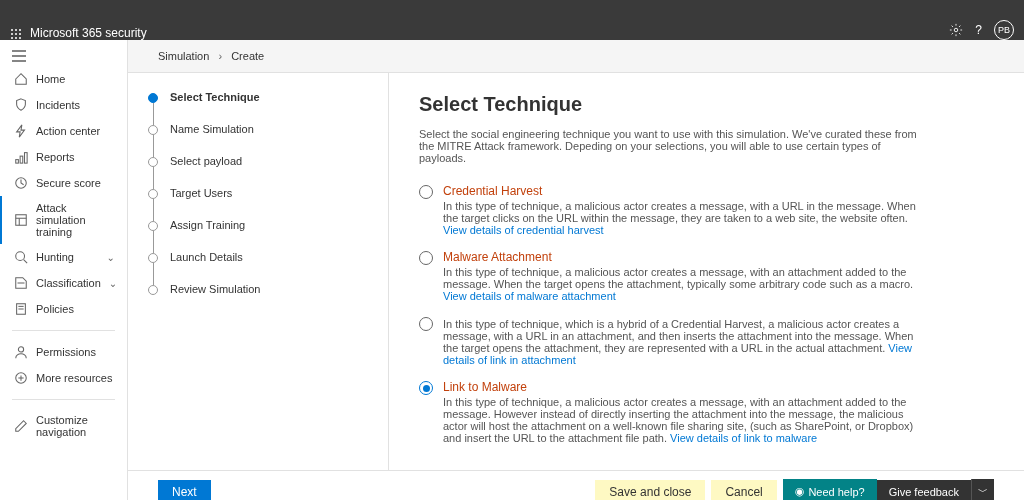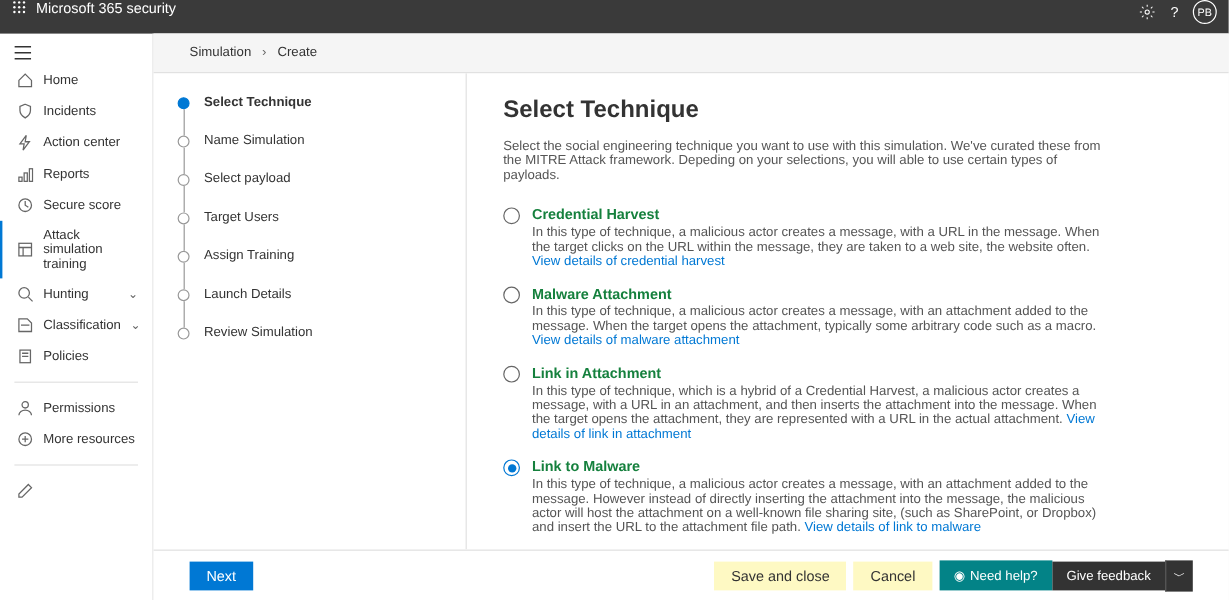--- a/index.html
+++ b/index.html
@@ -1,17 +1,17 @@
 <!DOCTYPE html>
 <html><head>
 <meta charset="utf-8">
 <style>
 * { margin:0; padding:0; box-sizing:border-box; font-family:"Segoe UI",Arial,sans-serif; }
 body { background:#fff; width:1024px; height:500px; overflow:hidden; }
-.top-bar { background:#3a3a3a; color:#fff; height:28px; display:flex; align-items:flex-start; padding:0 10px; font-size:12px; }
+.top-bar { background:#3a3a3a; color:#fff; height:40px; display:flex; align-items:flex-end; padding:0 10px; font-size:12px; }
 .app-menu-icon { display:inline-block; margin-right:8px; }
 .app-title { font-weight:400; }
 .top-bar-right { margin-left:auto; display:flex; align-items:center; gap:12px; }
 .avatar { width:20px; height:20px; border-radius:50%; border:1px solid #fff; display:flex; align-items:center; justify-content:center; font-size:9px; }
 .main-layout { display:flex; height:calc(100% - 28px); }
 .side-nav { width:128px; border-right:1px solid #e1e1e1; padding:6px 0; overflow-y:auto; }
 .side-nav-toggle { padding:4px 12px; cursor:pointer; }
 .nav-item { display:flex; align-items:center; padding:6px 12px; font-size:11px; color:#333; cursor:pointer; border-left:2px solid transparent; gap:8px; }
 .nav-item.active { border-left:2px solid #0078d4; }
 .nav-section-divider { height:1px; background:#e1e1e1; margin:8px 12px; }
@@ -30,21 +30,21 @@
 .step-label { font-size:11px; color:#333; margin-left:12px; margin-top:-2px; }
 .step.current .step-label { font-weight:600; }
 .wizard-body { flex:1; padding:20px 30px; overflow-y:auto; border-left:1px solid #e1e1e1; }
 .wizard-title { font-size:20px; font-weight:600; color:#333; margin-bottom:12px; }
 .wizard-desc { font-size:11px; color:#555; margin-bottom:20px; max-width:500px; }
 .technique-option { display:flex; align-items:flex-start; margin-bottom:14px; max-width:500px; }
 .radio { width:14px; height:14px; border-radius:50%; border:1.5px solid #666; margin-right:10px; margin-top:1px; flex-shrink:0; display:flex; align-items:center; justify-content:center; cursor:pointer; }
 .radio.selected { border-color:#0078d4; }
 .radio.selected::after { content:""; width:7px; height:7px; background:#0078d4; border-radius:50%; }
 .tech-content { flex:1; }
-.tech-title { font-size:12px; font-weight:700; color:#15803d; }
+.tech-title { font-size:12px; font-weight:400; color:#c2410c; }
 .tech-desc { font-size:11px; color:#555; margin-top:2px; }
 .tech-link { color:#0078d4; cursor:pointer; }
 .footer-bar { height:42px; border-top:1px solid #e1e1e1; display:flex; align-items:center; padding:0 30px; background:#fff; }
 .btn { padding:5px 14px; font-size:12px; border:none; cursor:pointer; }
 .btn-primary { background:#0078d4; color:#fff; }
 .btn-secondary { background:#fef9c3; color:#333; margin-right:6px; }
 .footer-right { margin-left:auto; display:flex; align-items:center; }
 .help-btn { background:#038387; color:#fff; padding:6px 12px; font-size:11px; display:flex; align-items:center; gap:4px; }
 .feedback-btn { background:#333; color:#fff; padding:6px 12px; font-size:11px; margin-left:0; }
 .feedback-expand { background:#333; color:#fff; padding:6px 6px; border-left:1px solid #555; font-size:10px; }
@@ -197,20 +197,21 @@
           </span>
           <span>More resources</span>
         </div>
         <div class="nav-section-divider"></div>
         <div class="nav-item">
           <span class="nav-icon">
             <svg width="14" height="14" viewBox="0 0 16 16" fill="none" stroke="#666" stroke-width="1.2">
               <path d="M11 2l3 3-9 9H2v-3z"></path>
             </svg>
           </span>
+          <span>Customize navigation</span>
         </div>
       </div>
   </div>
 
   <div class="content-area">
     <div class="breadcrumb">
       <span>Simulation</span>
       <span class="sep">›</span>
       <span>Create</span>
     </div>
@@ -266,21 +267,20 @@
             <div class="technique-option">
               <div class="radio"></div>
               <div class="tech-content">
                 <div class="tech-title">Malware Attachment</div>
                 <div class="tech-desc">In this type of technique, a malicious actor creates a message, with an attachment added to the message. When the target opens the attachment, typically some arbitrary code such as a macro. <span class="tech-link">View details of malware attachment</span></div>
               </div>
             </div>
             <div class="technique-option">
               <div class="radio"></div>
               <div class="tech-content">
-                <div class="tech-title">Link in Attachment</div>
                 <div class="tech-desc">In this type of technique, which is a hybrid of a Credential Harvest, a malicious actor creates a message, with a URL in an attachment, and then inserts the attachment into the message. When the target opens the attachment, they are represented with a URL in the actual attachment. <span class="tech-link">View details of link in attachment</span></div>
               </div>
             </div>
             <div class="technique-option">
               <div class="radio selected"></div>
               <div class="tech-content">
                 <div class="tech-title">Link to Malware</div>
                 <div class="tech-desc">In this type of technique, a malicious actor creates a message, with an attachment added to the message. However instead of directly inserting the attachment into the message, the malicious actor will host the attachment on a well-known file sharing site, (such as SharePoint, or Dropbox) and insert the URL to the attachment file path. <span class="tech-link">View details of link to malware</span></div>
               </div>
             </div>

